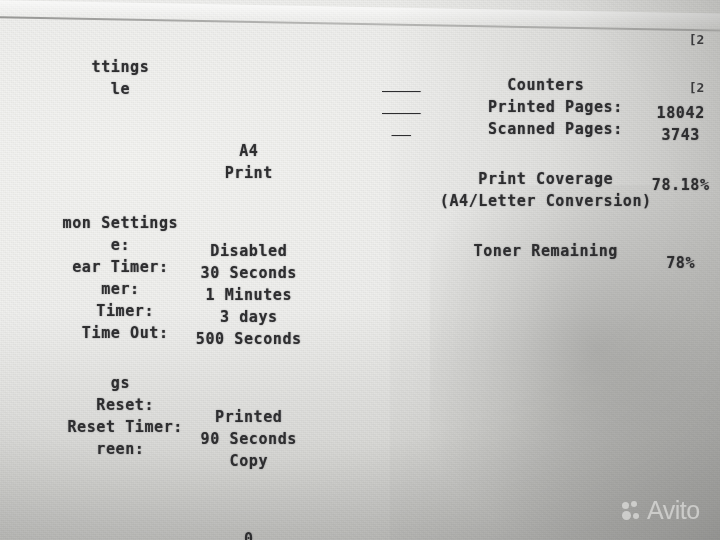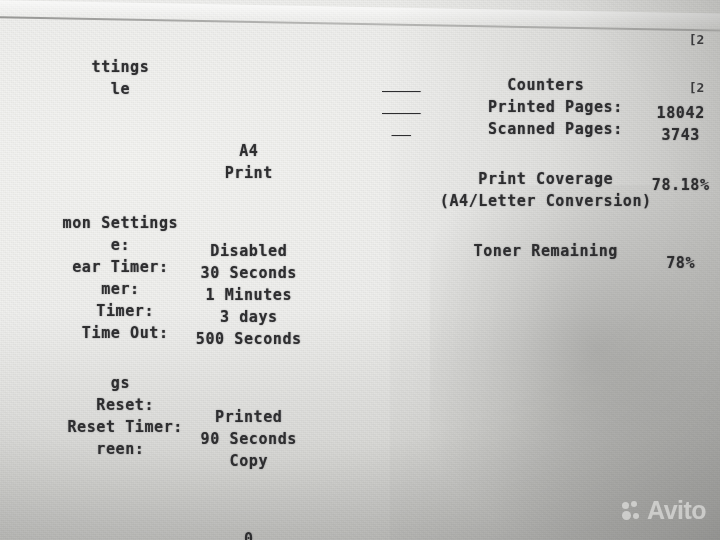--- a/index.html
+++ b/index.html
@@ -149,21 +149,21 @@
     border-radius: 50%;
     background: #f4f4f2;
   }
   #watermark .wm-logo i.d1 { width: 7px;  height: 7px;  left: 0px;  top: 1px; }
   #watermark .wm-logo i.d2 { width: 6px;  height: 6px;  left: 9px;  top: 0px; }
   #watermark .wm-logo i.d3 { width: 9px;  height: 9px;  left: 0px;  top: 10px; }
   #watermark .wm-logo i.d4 { width: 6px;  height: 6px;  left: 11px; top: 12px; }
   #watermark .wm-text {
     font-family: "Liberation Sans", sans-serif;
     font-size: 25px;
-    font-weight: 700;
+    font-weight: 400;
     color: #f4f4f2;
     letter-spacing: -0.5px;
     line-height: 25px;
   }
 </style>
 </head>
 <body>
 
 <div id="page">
 

